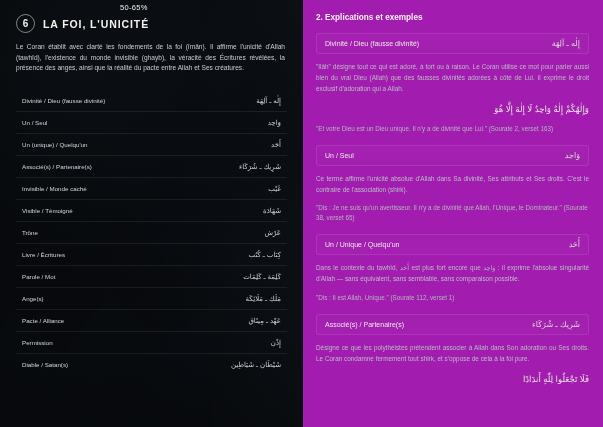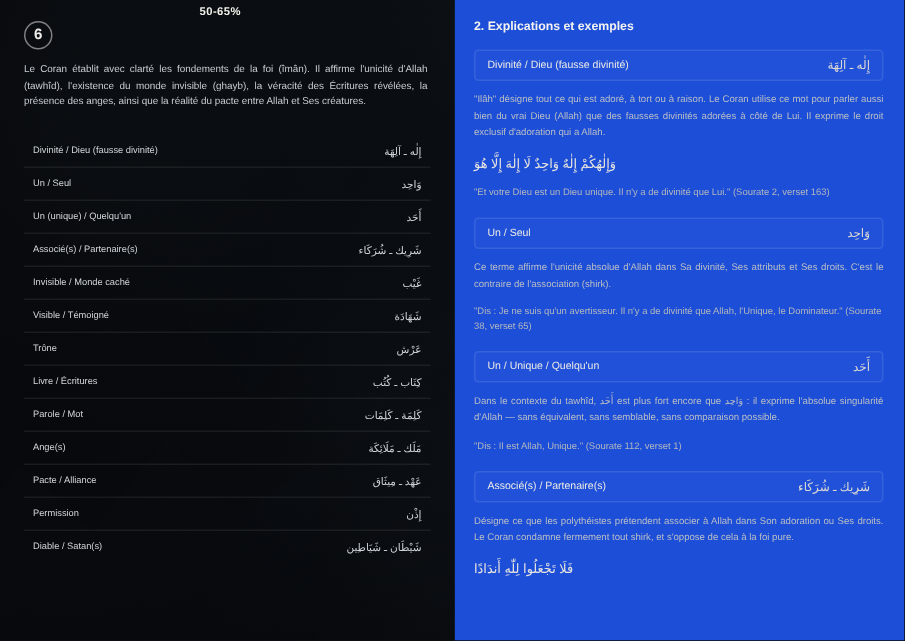--- a/index.html
+++ b/index.html
@@ -74,24 +74,23 @@
   .sec-title {
     font-size: 10.5px;
     font-weight: bold;
     letter-spacing: 0.9px;
     color: #f4f3f0;
   }
   .pct {
     position: absolute;
     left: 104px; top: -11px;
     font-size: 7.5px;
-    font-weight: bold;
+    font-weight: normal;
     letter-spacing: 0.3px;
     color: #f1efe9;
-    margin-left: 13px;
   }
   .intro {
     font-size: 6.6px;
     line-height: 1.62;
     color: #c9cdd2;
     margin-bottom: 16px;
     text-align: justify;
     padding-right: 2px;
   }
   .h2 {
@@ -119,21 +118,21 @@
     font-size: 7px;
     color: #cfd3d7;
     padding-right: 6px;
     white-space: nowrap;
     direction: rtl;
   }
   
   .right {
     width: 300px;
     height: 427px;
-    background: #1d4ed8;
+    background: #a21caf;
     padding: 13px 14px 0 13px;
     overflow: hidden;
   }
   .r-h2 {
     font-size: 8.2px;
     font-weight: bold;
     color: #f4f3f0;
     margin-bottom: 11px;
   }
   .card {
@@ -159,21 +158,21 @@
     white-space: nowrap;
   }
   .body-p {
     font-size: 6.4px;
     line-height: 1.68;
     color: #b9bec4;
     text-align: justify;
     margin-bottom: 8px;
   }
   .verse {
-    text-align: left;
+    text-align: right;
     direction: rtl;
     font-size: 8.6px;
     color: #e7e4df;
     line-height: 1.8;
     margin: 8px 0 6px 0;
     letter-spacing: 0.2px;
   }
   .verse-ref {
     font-size: 6.3px;
     color: #b2b7bd;
@@ -190,20 +189,21 @@
 
   <div class="left">
     <div class="bg-photo"></div>
     <div class="bg-rocks"></div>
     <div class="bg-rock2"></div>
     <div class="bg-scrim"></div>
 
     <div class="left-content">
       <div class="badge-row">
         <div class="num-circle">6</div>
+        <div class="sec-title">LA FOI, L'UNICITÉ</div>
         <div class="pct">50-65%</div>
       </div>
 
       <div class="intro">Le Coran établit avec clarté les fondements de la foi (îmân). Il affirme l'unicité d'Allah (tawhîd), l'existence du monde invisible (ghayb), la véracité des Écritures révélées, la présence des anges, ainsi que la réalité du pacte entre Allah et Ses créatures.</div>
 
 
       <table class="term-table">
         <tbody>
           <tr>
               <td>Divinité / Dieu (fausse divinité)</td>

